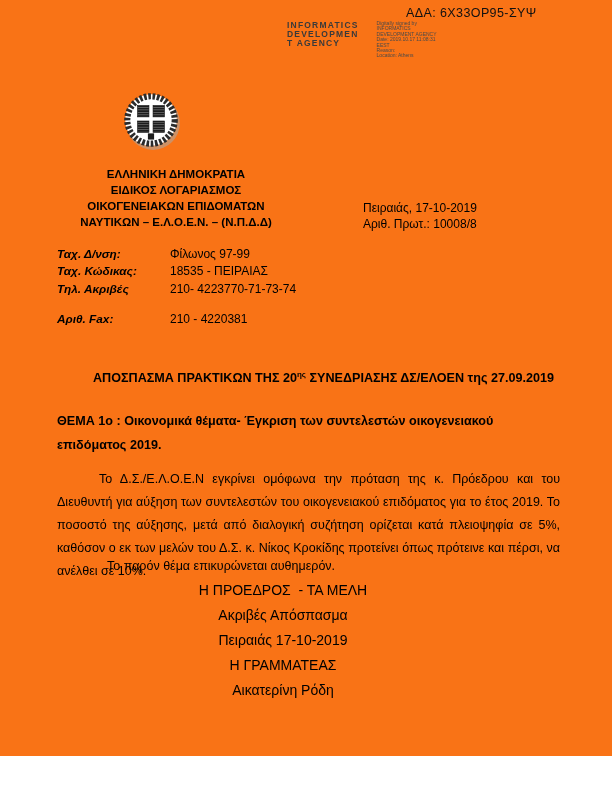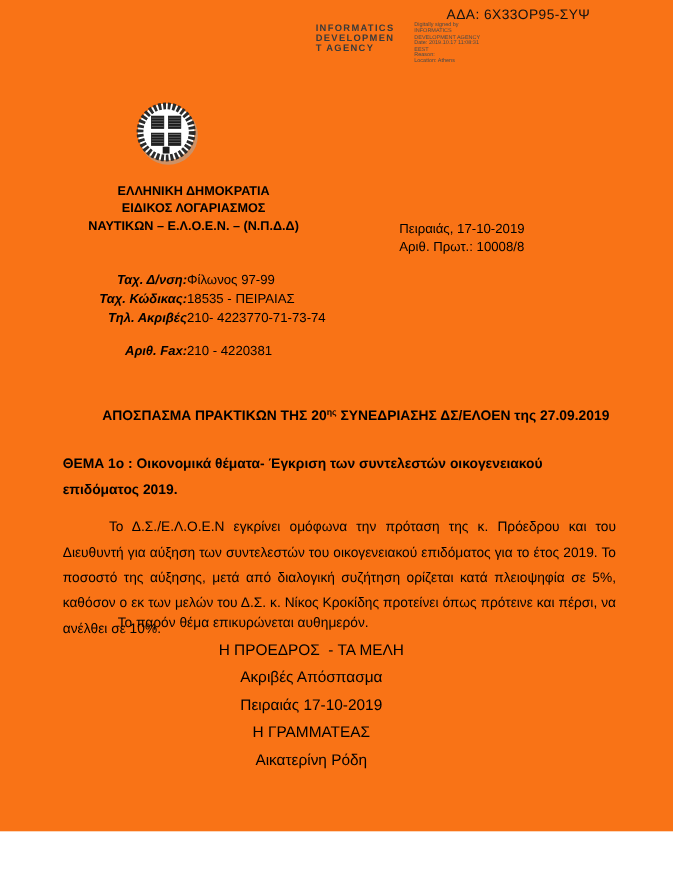--- a/index.html
+++ b/index.html
@@ -83,21 +83,21 @@
   }
 
   
   .contact {
     position: absolute;
     left: 57px;
     top: 247px;
     width: 330px;
     font-size: 12px;
   }
-  .contact-row { display: flex; text-align: right; }
+  .contact-row { display: flex; }
   .contact-row.r1, .contact-row.r2 { margin-bottom: 3px; }
   .contact-row.r3 { margin-top: 4px; }
   .contact-row.r4 { margin-top: 16px; }
   .contact-label {
     width: 113px;
     font-weight: bold;
     font-style: italic;
     font-size: 11.8px;
   }
   .contact-value { font-size: 12px; }
@@ -215,20 +215,21 @@
     <rect x="19" y="17" width="11" height="11" fill="url(#hatch)" stroke="#111" stroke-width="0.6"></rect>
     <rect x="34" y="17" width="11" height="11" fill="url(#hatch)" stroke="#111" stroke-width="0.6"></rect>
     <rect x="19" y="32" width="11" height="11" fill="url(#hatch)" stroke="#111" stroke-width="0.6"></rect>
     <rect x="34" y="32" width="11" height="11" fill="url(#hatch)" stroke="#111" stroke-width="0.6"></rect>
     <rect x="29" y="44" width="6" height="6" fill="#1c1c1c"></rect>
   </svg>
 
   <div class="org-block">
     <div>ΕΛΛΗΝΙΚΗ ΔΗΜΟΚΡΑΤΙΑ</div>
     <div>ΕΙΔΙΚΟΣ ΛΟΓΑΡΙΑΣΜΟΣ</div>
+    <div>ΟΙΚΟΓΕΝΕΙΑΚΩΝ ΕΠΙΔΟΜΑΤΩΝ</div>
     <div>ΝΑΥΤΙΚΩΝ – Ε.Λ.Ο.Ε.Ν. – (Ν.Π.Δ.Δ)</div>
   </div>
 
   <div class="date-block">
     <div>Πειραιάς, 17-10-2019</div>
     <div>Αριθ. Πρωτ.: 10008/8</div>
   </div>
 
   <div class="contact">
     <div class="contact-row r1">

